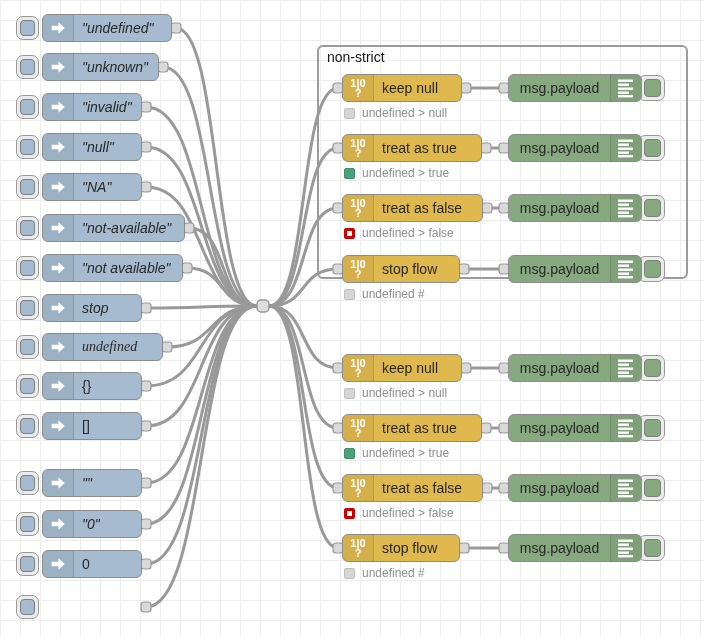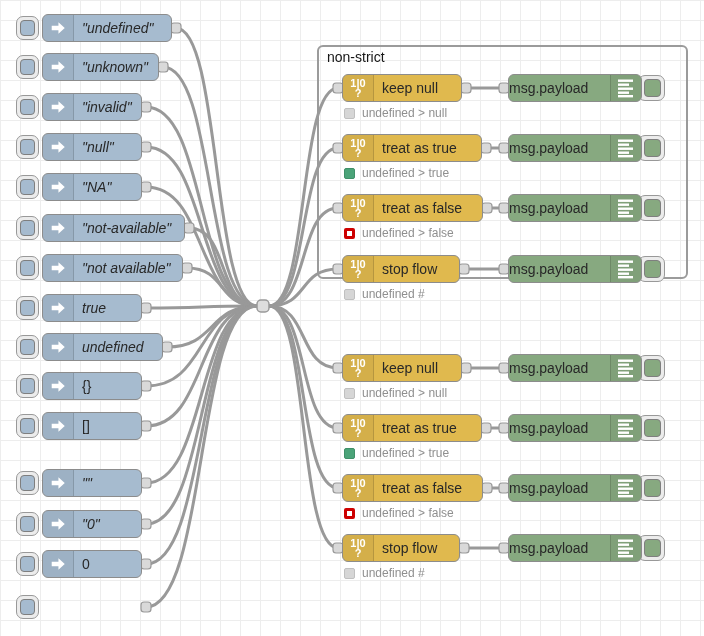--- a/index.html
+++ b/index.html
@@ -15,21 +15,21 @@
   .group-label{position:absolute;top:2px;left:8px;font-size:14px;color:#161616;}
   svg.wires{position:absolute;left:0;top:0;}
   .node{position:absolute;height:28px;border:1px solid #8c8c8c;border-radius:6px;
         box-sizing:border-box;display:flex;align-items:center;overflow:hidden;}
   .icon-left{flex:0 0 30px;height:100%;display:flex;flex-direction:column;align-items:center;justify-content:center;
         background:rgba(0,0,0,0.05);border-right:1px solid rgba(0,0,0,0.14);}
   .icon-right{flex:0 0 30px;height:100%;display:flex;align-items:center;justify-content:center;
         background:rgba(0,0,0,0.05);border-left:1px solid rgba(0,0,0,0.14);}
   .lbl{font-size:14px;color:#282828;padding-left:8px;white-space:nowrap;}
   .lbl.italic{font-style:italic;}
-  .lbl.center{flex:1;text-align:left;padding:0;}
+  .lbl.center{flex:1;text-align:center;padding:0;}
   .bool-ic{color:#fff;font-weight:bold;font-size:11px;line-height:10px;text-align:center;}
   .btn{position:absolute;background:#ececec;border:1px solid #999;border-radius:7px;box-sizing:border-box;}
   .btn-inner{position:absolute;border:1px solid #7f7f7f;border-radius:4px;box-sizing:border-box;}
   .status{position:absolute;display:flex;align-items:center;font-size:12px;color:#8f8f8f;white-space:nowrap;}
   .led{width:9px;height:9px;border-radius:2px;margin-right:7px;box-sizing:content-box;}
   .led.gray{background:#d6d6d6;border:1px solid #c0c0c0;}
   .led.green{background:#4aa378;border:1px solid #3f8f68;}
   .led.ring{background:#fff;border:3px solid #cd0000;width:5px;height:5px;}
 </style>
 </head>
@@ -191,26 +191,26 @@
     </div>
     <div class="btn" style="left: 16px; top: 296px; width: 23px; height: 24px;">
       <div class="btn-inner" style="left: 3px; top: 3px; width: 15px; height: 16px; background: rgb(166, 187, 207);"></div>
     </div>
     <div class="node" style="left: 42px; top: 294px; width: 100px; background: rgb(166, 187, 207);">
       <div class="icon-left">
         <svg width="18" height="18" viewBox="0 0 20 20">
           <path d="M3 7.5 h7.5 V3.5 L17.5 10 L10.5 16.5 V12.5 H3 z" fill="#fff"></path>
         </svg>
       </div>
-      <div class="lbl italic">true</div>
+      <div class="lbl italic">stop</div>
     </div>
     <div class="btn" style="left: 16px; top: 335px; width: 23px; height: 24px;">
       <div class="btn-inner" style="left: 3px; top: 3px; width: 15px; height: 16px; background: rgb(166, 187, 207);"></div>
     </div>
-    <div class="node" style="left: 42px; top: 333px; width: 121px; background: rgb(166, 187, 207);">
+    <div class="node" style="left: 42px; top: 333px; width: 121px; background: rgb(166, 187, 207); font-family: Liberation Serif, serif;">
       <div class="icon-left">
         <svg width="18" height="18" viewBox="0 0 20 20">
           <path d="M3 7.5 h7.5 V3.5 L17.5 10 L10.5 16.5 V12.5 H3 z" fill="#fff"></path>
         </svg>
       </div>
       <div class="lbl italic">undefined</div>
     </div>
     <div class="btn" style="left: 16px; top: 374px; width: 23px; height: 24px;">
       <div class="btn-inner" style="left: 3px; top: 3px; width: 15px; height: 16px; background: rgb(166, 187, 207);"></div>
     </div>

